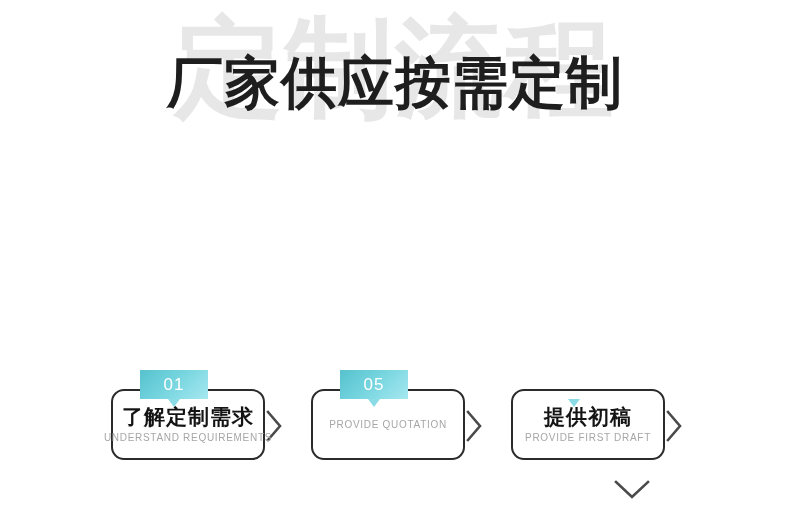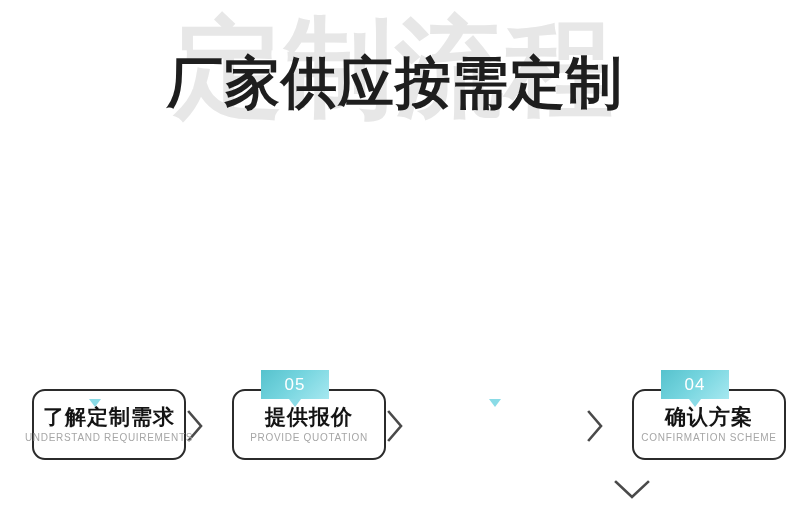--- a/index.html
+++ b/index.html
@@ -174,70 +174,66 @@
 <div class="header">
   <div class="watermark">定制流程</div>
   <div class="main-title">厂家供应按需定制</div>
 </div>
 
 <div class="flow">
 
   <div class="row row-1">
 
     <div class="cell">
+      <div class="badge">
+        <span class="badge-num">01</span>
+      </div>
       <div class="badge-tail"></div>
       <div class="card">
         <div class="card-cn">了解定制需求</div>
         <div class="card-en">UNDERSTAND REQUIREMENTS</div>
       </div>
     </div>
 
     <div class="connector">
       <svg class="chev" width="20" height="34" viewBox="0 0 20 34">
         <polyline points="4,3 16,17 4,31" fill="none" stroke="#4a4a4a" stroke-width="2.6" stroke-linecap="square" stroke-linejoin="miter"></polyline>
       </svg>
     </div>
 
     <div class="cell">
       <div class="badge">
         <span class="badge-num">05</span>
       </div>
       <div class="badge-tail"></div>
       <div class="card">
-        <div class="card-cn">提供报价</div>
         <div class="card-en">PROVIDE QUOTATION</div>
       </div>
     </div>
 
     <div class="connector">
       <svg class="chev" width="20" height="34" viewBox="0 0 20 34">
         <polyline points="4,3 16,17 4,31" fill="none" stroke="#4a4a4a" stroke-width="2.6" stroke-linecap="square" stroke-linejoin="miter"></polyline>
       </svg>
     </div>
 
     <div class="cell">
       <div class="badge-tail"></div>
+      <div class="card">
+        <div class="card-cn">提供初稿</div>
+        <div class="card-en">PROVIDE FIRST DRAFT</div>
+      </div>
     </div>
 
     <div class="connector">
       <svg class="chev" width="20" height="34" viewBox="0 0 20 34">
         <polyline points="4,3 16,17 4,31" fill="none" stroke="#4a4a4a" stroke-width="2.6" stroke-linecap="square" stroke-linejoin="miter"></polyline>
       </svg>
     </div>
 
-    <div class="cell">
-      <div class="badge">
-        <span class="badge-num">04</span>
-      </div>
-      <div class="badge-tail"></div>
-      <div class="card">
-        <div class="card-cn">确认方案</div>
-        <div class="card-en">CONFIRMATION SCHEME</div>
-      </div>
-    </div>
 
   </div>
 
   <div class="vconn">
     <div class="vconn-inner">
       <svg class="chev" width="40" height="24" viewBox="0 0 40 24">
         <polyline points="4,4 20,19 36,4" fill="none" stroke="#4a4a4a" stroke-width="2.6" stroke-linecap="square" stroke-linejoin="miter"></polyline>
       </svg>
     </div>
   </div>

